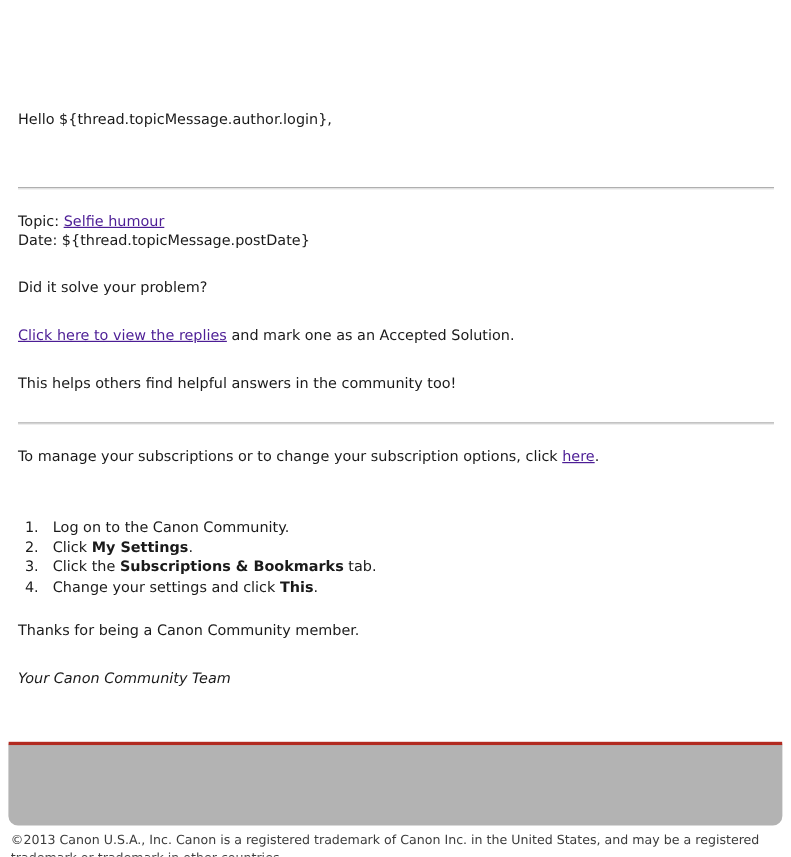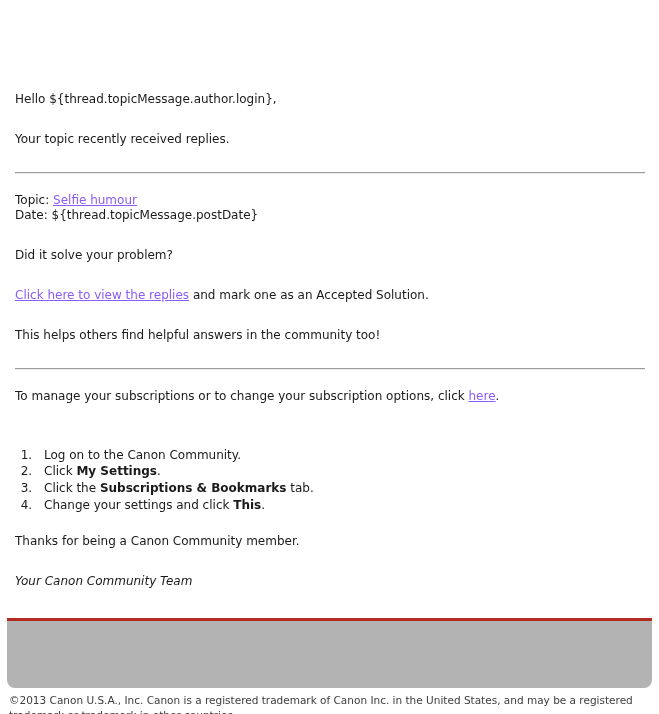--- a/index.html
+++ b/index.html
@@ -73,21 +73,21 @@
     line-height: 1.32;
   }
   .para {
     margin: 0 0 0 15px;
     padding: 0;
   }
   .gap-lg { height: 24px; }
   .gap-md { height: 19px; }
 
   a.link {
-    color: #8b5cf6;
+    color: #4c1d95;
     text-decoration: underline;
   }
 
   .rule {
     margin: 0 14px 0 15px;
     height: 0;
     border: 0;
     border-top: 1px solid #9c9c9c;
     border-bottom: 1px solid #eaeaea;
   }
@@ -131,21 +131,20 @@
 </head>
 <body>
 
 <div class="page">
 
 
   <div class="content">
 
     <p class="para">Hello ${thread.topicMessage.author.login},</p>
     <div class="gap-lg"></div>
-    <p class="para">Your topic recently received replies.</p>
 
     <div class="gap-lg"></div>
     <hr class="rule">
     <div class="gap-md"></div>
 
     <p class="para"><span>Topic: </span><a class="link" href="#">Selfie humour</a></p>
     <p class="para">Date: ${thread.topicMessage.postDate}</p>
 
     <div class="gap-lg"></div>
     <p class="para">Did it solve your problem?</p>

